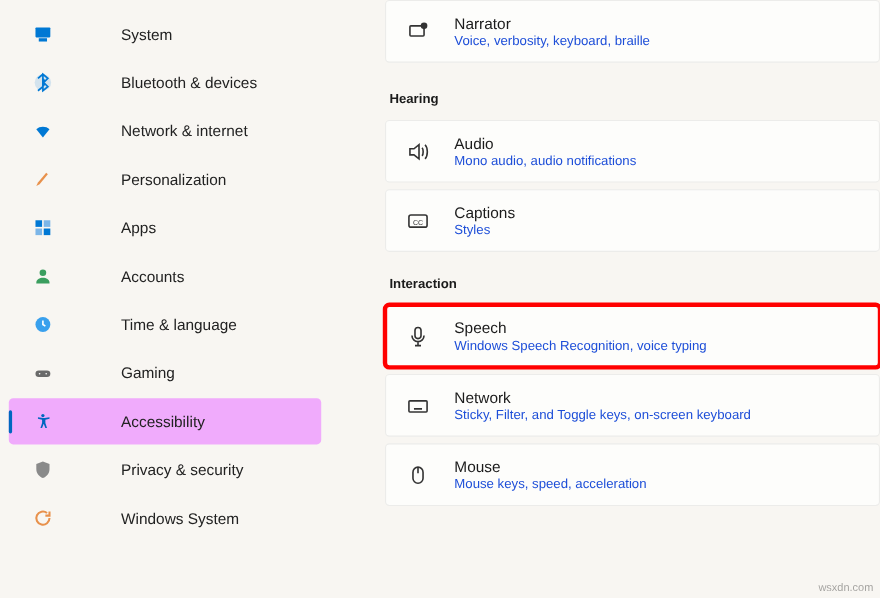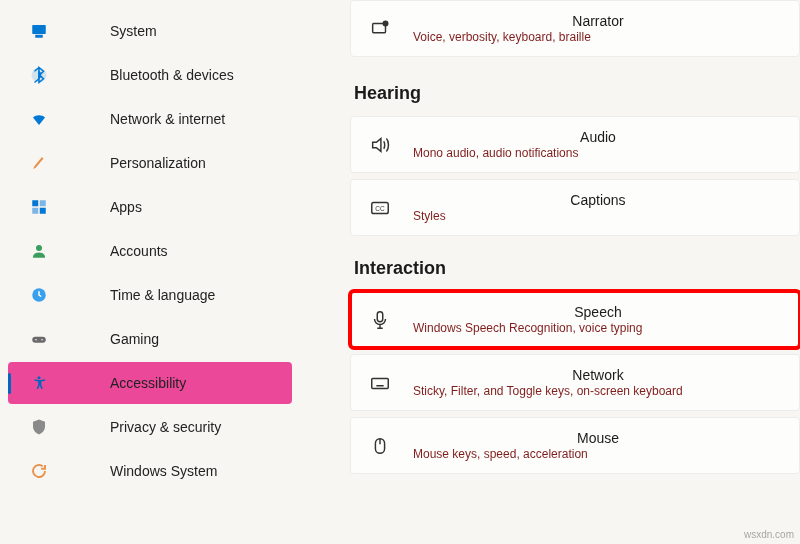--- a/index.html
+++ b/index.html
@@ -24,21 +24,21 @@
       display: flex;
       align-items: center;
       padding: 10px 14px 10px 20px;
       margin: 2px 8px;
       border-radius: 4px;
       cursor: pointer;
       position: relative;
       gap: 46px;
     }
     .sidebar-item.active {
-      background: #ec4899;
+      background: #f0abfc;
     }
     .sidebar-item.active::before {
       content: "";
       position: absolute;
       left: 0;
       top: 25%;
       height: 50%;
       width: 3px;
       background: #0067c0;
       border-radius: 2px;
@@ -92,28 +92,27 @@
       width: 22px;
       height: 22px;
     }
     .setting-card .card-body {
       flex: 1;
     }
     .setting-title {
       font-size: 14px;
       color: #1b1b1b;
       margin-bottom: 1px;
-      text-align: center;
     }
     .setting-desc {
       font-size: 12px;
-      color: #7f1d1d;
+      color: #1d4ed8;
     }
     .section-header {
-      font-size: 18px;
+      font-size: 12px;
       font-weight: 600;
       color: #1b1b1b;
       margin: 22px 0 12px 4px;
     }
     .section-header.first {
       margin-top: 26px;
     }
     .watermark {
       position: fixed;
       bottom: 4px;

